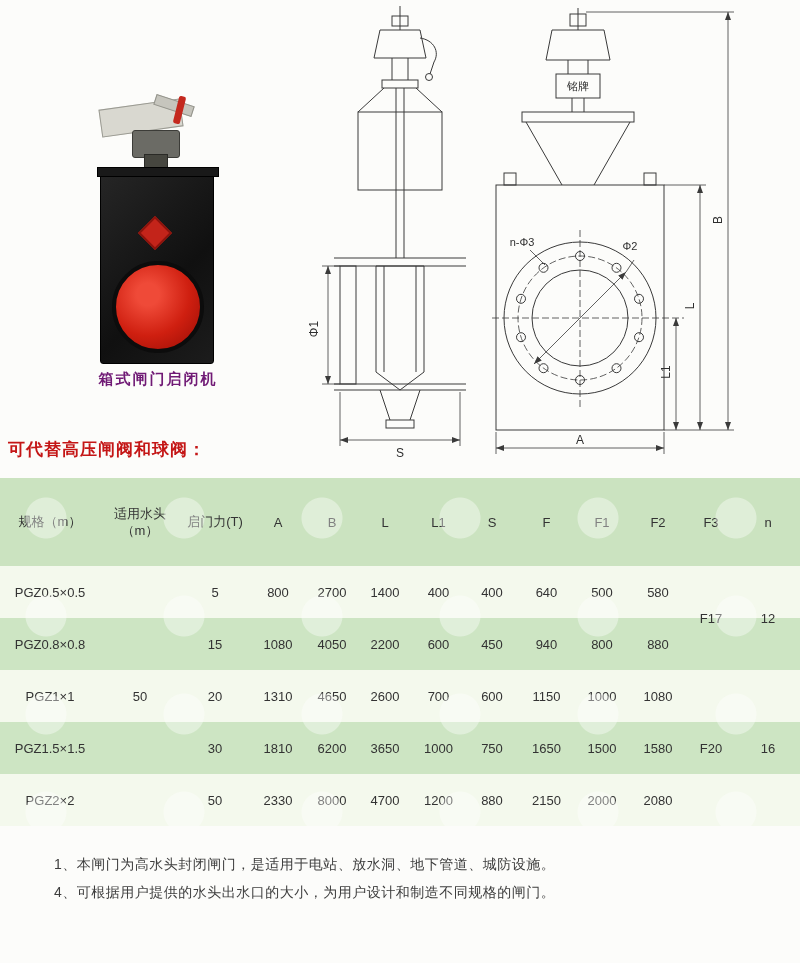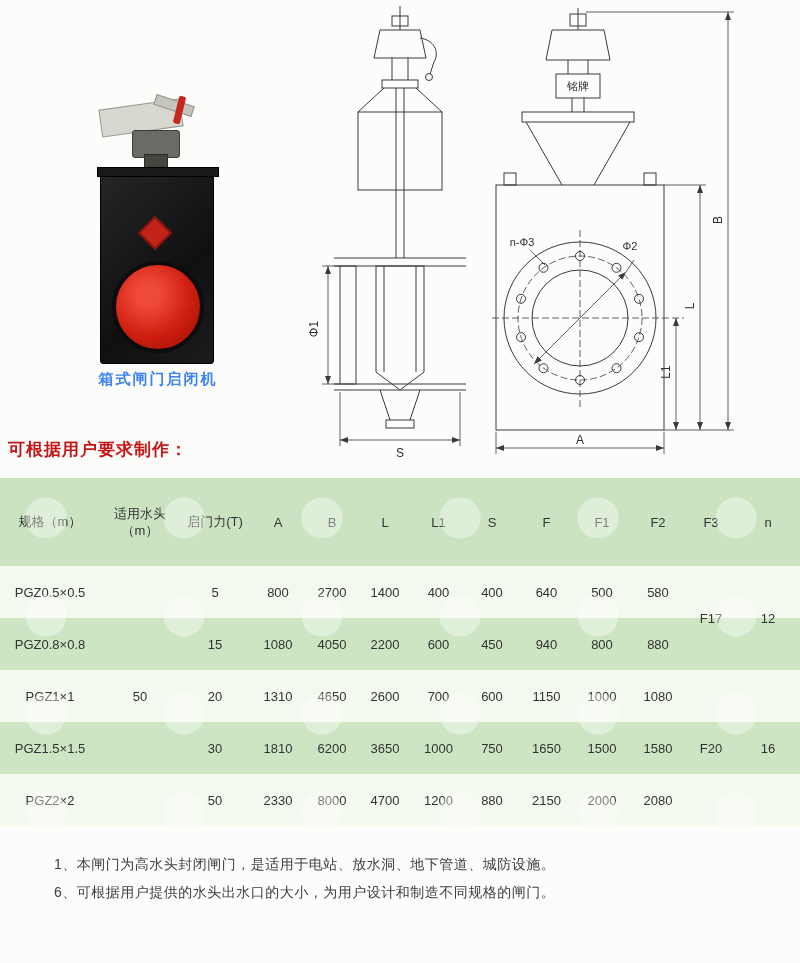--- a/index.html
+++ b/index.html
@@ -13,21 +13,21 @@
   .photo{position:absolute;left:96px;top:98px;width:122px;height:266px;}
   .ph-bracket{position:absolute;left:4px;top:6px;width:80px;height:26px;background:#d9d8d0;border:1px solid #9a9a92;transform:rotate(-8deg);}
   .ph-arm{position:absolute;left:58px;top:2px;width:38px;height:9px;background:#c6c5bd;border:1px solid #93938b;transform:rotate(18deg);}
   .ph-lever{position:absolute;left:80px;top:-2px;width:7px;height:28px;background:#c4281e;transform:rotate(14deg);border-radius:2px;}
   .ph-motor{position:absolute;left:36px;top:32px;width:46px;height:26px;background:#6b6b65;border-radius:3px;border:1px solid #3c3c38;}
   .ph-coupling{position:absolute;left:48px;top:56px;width:22px;height:18px;background:#46463f;border:1px solid #2a2a26;}
   .ph-body{position:absolute;left:4px;top:72px;width:112px;height:192px;background:linear-gradient(135deg,#262626,#101010 60%,#1c1c1c);border:1px solid #000;border-radius:3px;}
   .ph-rail{position:absolute;left:-4px;top:-4px;width:120px;height:8px;background:#191919;border:1px solid #000;}
   .ph-diamond{position:absolute;left:42px;top:50px;width:20px;height:20px;background:#c3241a;transform:rotate(45deg);border:2px solid #8d130c;}
   .ph-circle{position:absolute;left:11px;top:90px;width:84px;height:84px;border-radius:50%;background:radial-gradient(circle at 38% 35%,#ef4a38 15%,#cf1f10 55%,#9d0e06 95%);border:4px solid #0c0c0c;}
-  .photo-caption{position:absolute;left:80px;top:370px;width:156px;text-align:center;font-size:15px;font-weight:bold;color:#3b82f6;letter-spacing:2px;}
+  .photo-caption{position:absolute;left:80px;top:370px;width:156px;text-align:center;font-size:15px;font-weight:bold;color:#701a75;letter-spacing:2px;}
   svg.lineart{position:absolute;left:300px;top:0;}
   .ln{stroke:#3a3a3a;stroke-width:1;fill:none;}
   .dash{stroke:#3a3a3a;stroke-width:.8;fill:none;stroke-dasharray:7 3;}
   .dim{stroke:#3a3a3a;stroke-width:.8;fill:none;}
   .lbl{font-size:12px;fill:#2e2e2e;font-family:"Liberation Sans","DejaVu Sans",sans-serif;}
   .lbl-sm{font-size:11px;fill:#2e2e2e;font-family:"Liberation Sans","DejaVu Sans",sans-serif;}
   
   .section-heading{position:absolute;left:8px;top:438px;font-size:17px;font-weight:bold;color:#c41616;letter-spacing:1px;}
   
   .table-wrap{position:absolute;left:0;top:478px;width:800px;}
@@ -167,21 +167,21 @@
       <text class="lbl" x="422" y="220" text-anchor="middle" transform="rotate(-90 422 220)">B</text>
 
       <line class="dim" x1="196" y1="432" x2="196" y2="454"></line>
       <line class="dim" x1="364" y1="432" x2="364" y2="454"></line>
       <line class="dim" x1="196" y1="448" x2="364" y2="448" marker-start="url(#arr)" marker-end="url(#arr)"></line>
       <text class="lbl" x="280" y="444" text-anchor="middle">A</text>
     </g>
   </svg>
 </div>
 
-<div class="section-heading">可根据用户要求制作：</div>
+<div class="section-heading">可代替高压闸阀和球阀：</div>
 
 <div class="table-wrap">
   <table class="spec-table">
     <colgroup>
       <col style="width:100px">
         <col style="width:80px">
         <col style="width:70px">
       <col style="width:56px">
         <col style="width:52px">
         <col style="width:54px">
@@ -278,14 +278,14 @@
         <td>2150</td>
         <td>2000</td>
         <td>2080</td>
       </tr>
     </tbody>
   </table>
 </div>
 
 <div class="notes">
   <div class="note">1、本闸门为高水头封闭闸门，是适用于电站、放水洞、地下管道、城防设施。</div>
-  <div class="note">6、可根据用户提供的水头出水口的大小，为用户设计和制造不同规格的闸门。</div>
+  <div class="note">4、可根据用户提供的水头出水口的大小，为用户设计和制造不同规格的闸门。</div>
 </div>
 
 </body></html>

